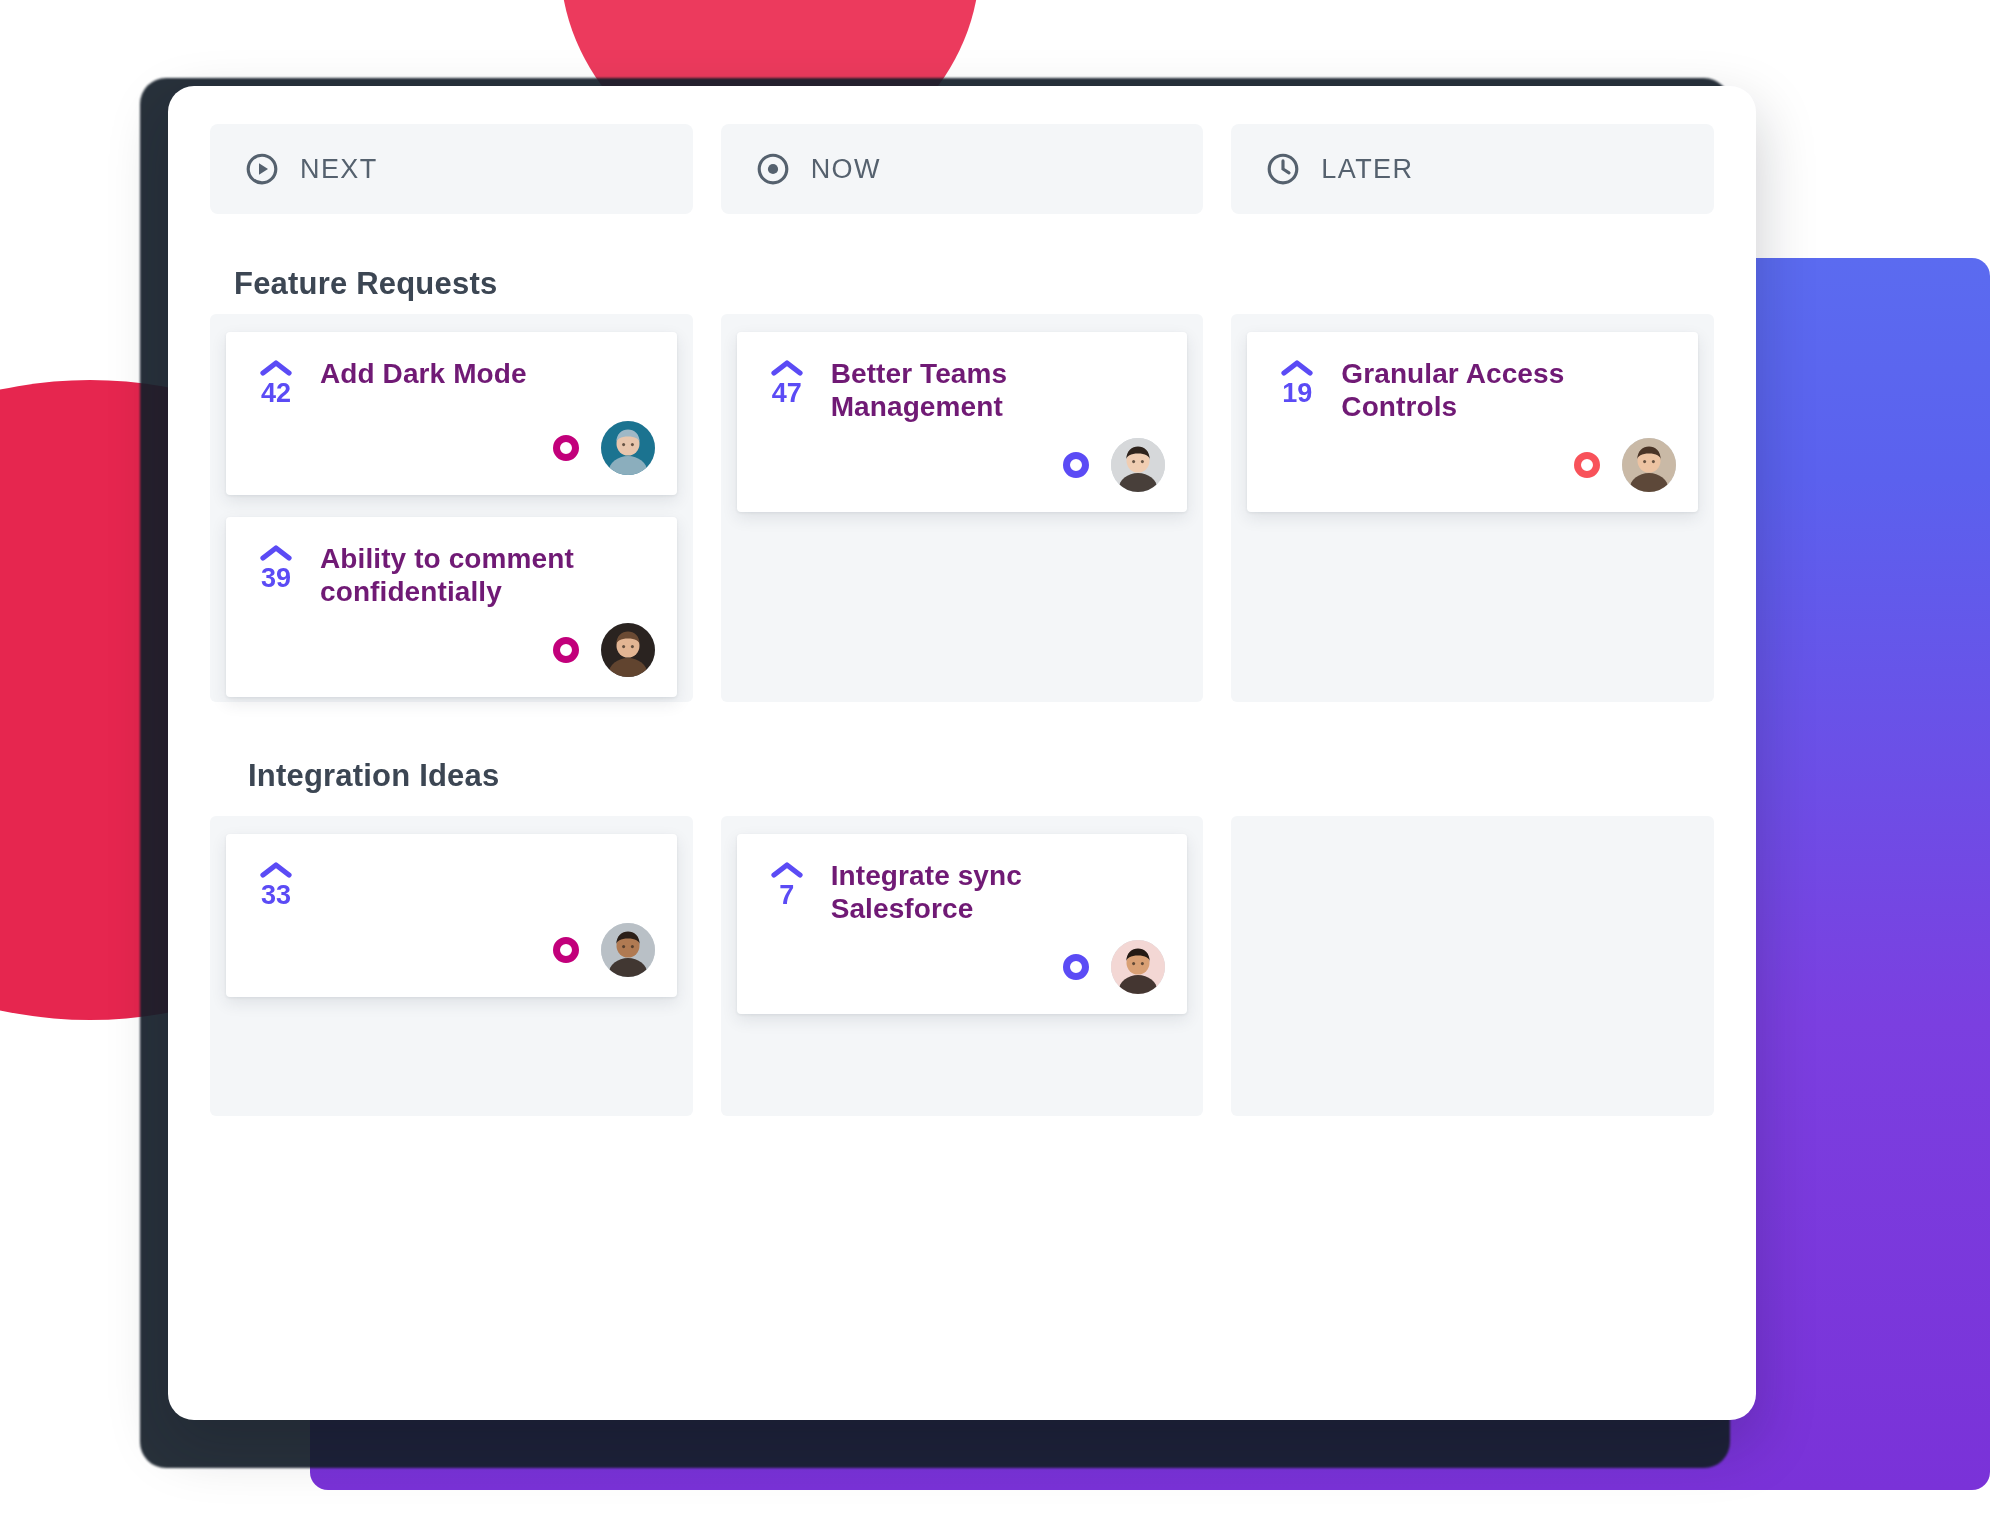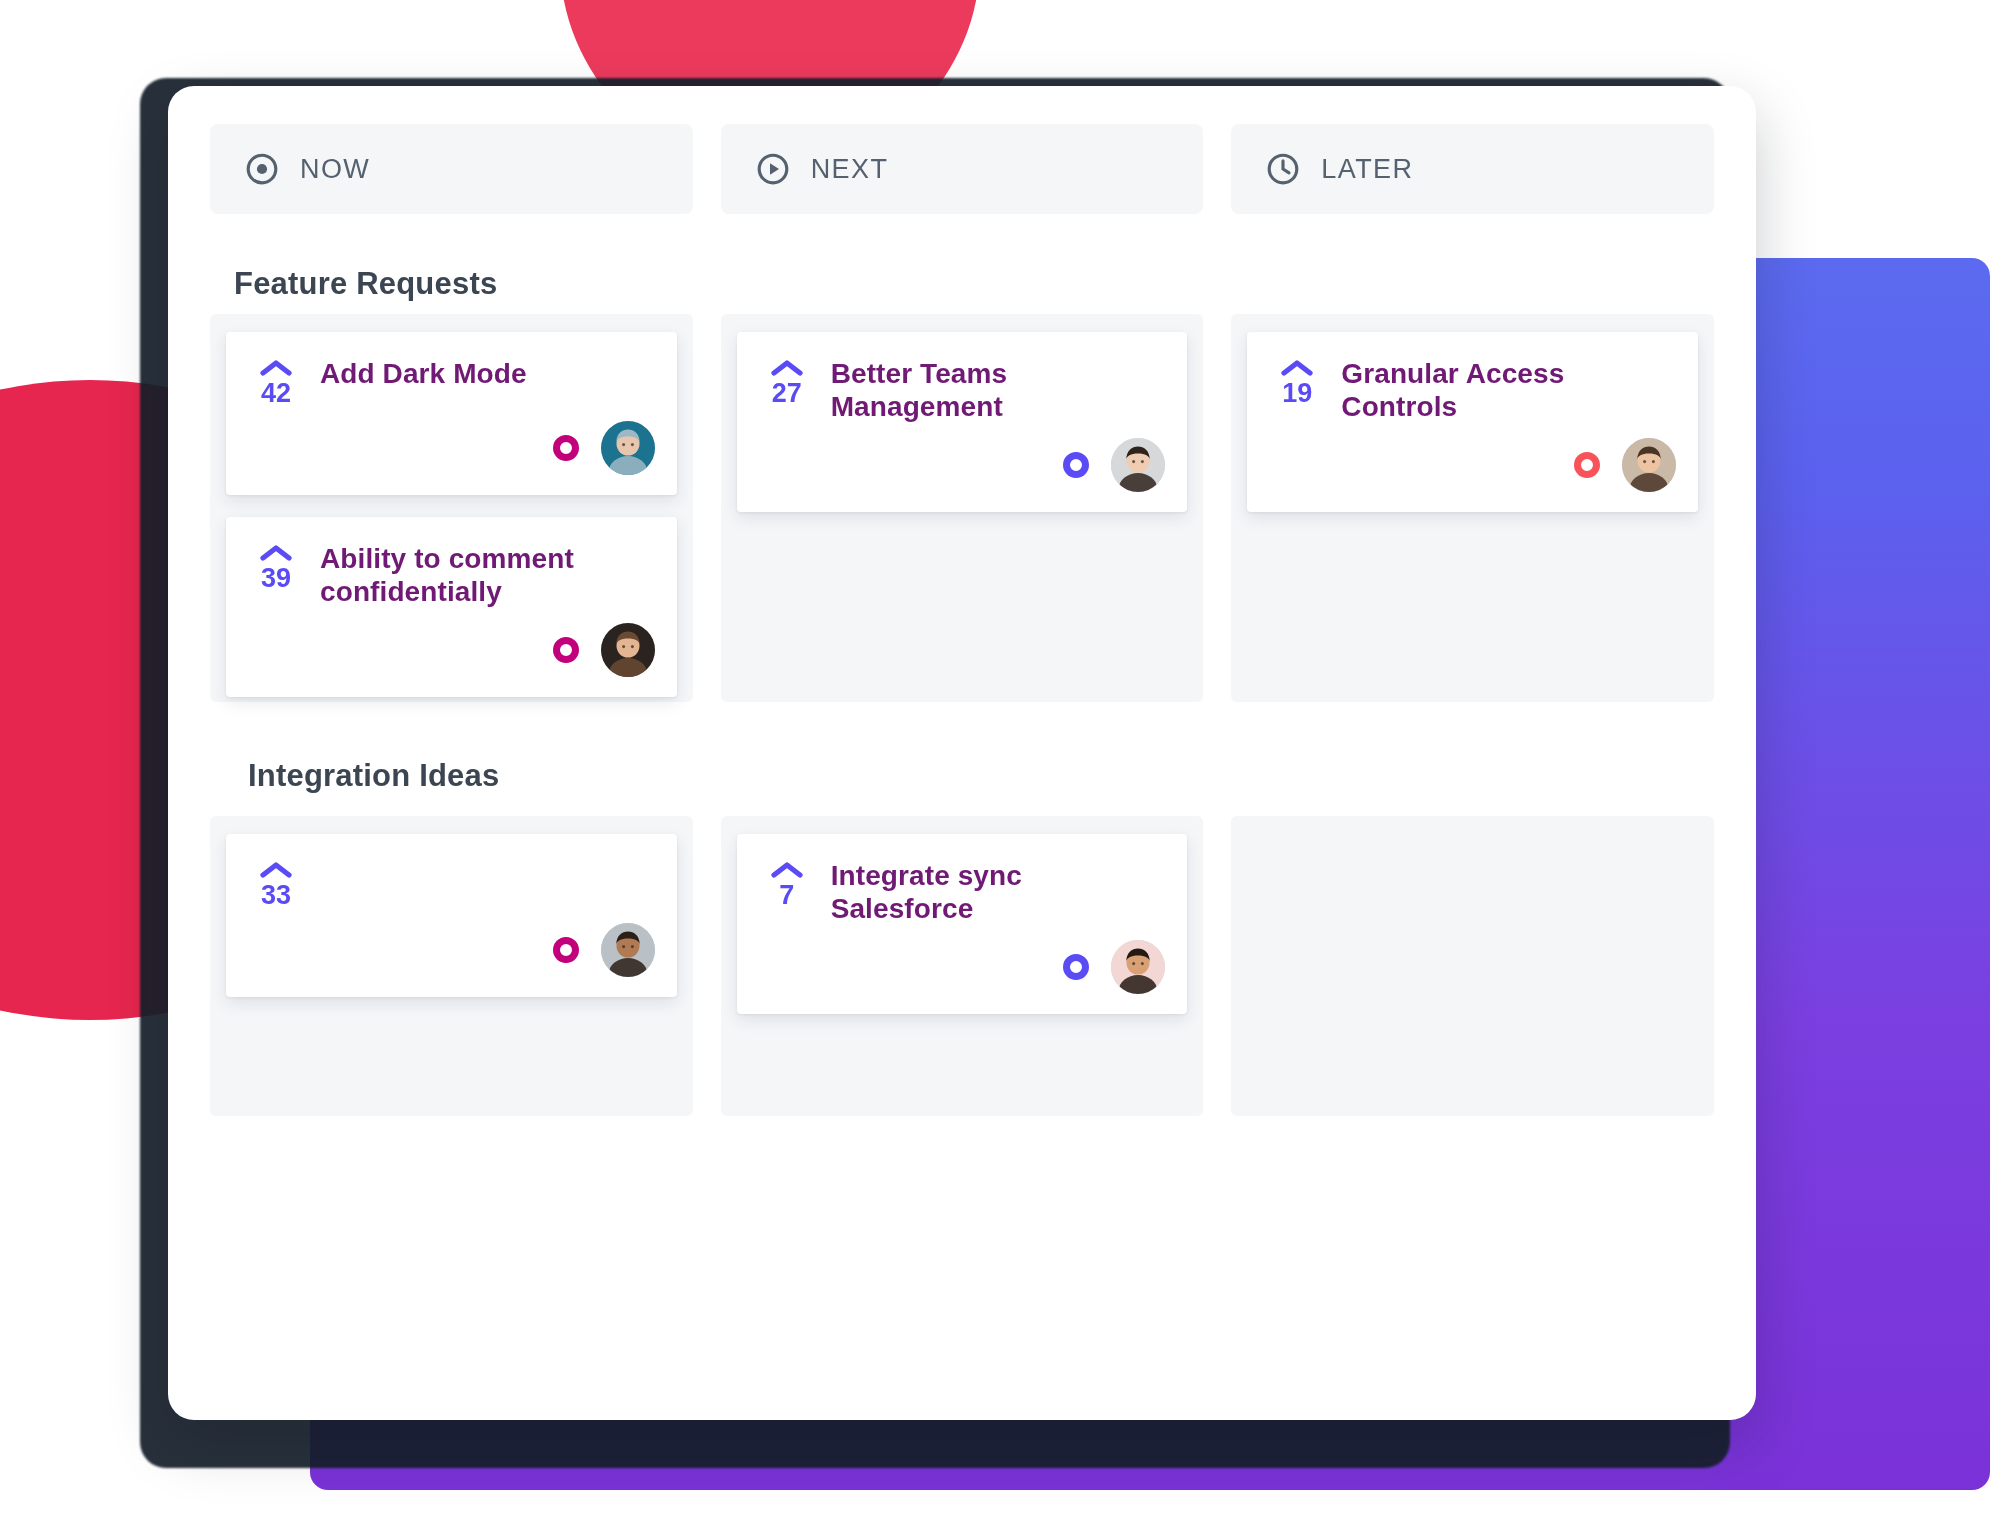--- a/index.html
+++ b/index.html
@@ -204,30 +204,30 @@
   <div class="blob-purple"></div>
   <div class="shadow-panel"></div>
 
   <div class="window">
     <div class="window-inner">
 
       <div class="col-headers" id="col-headers">
           <div class="col-header">
             <svg class="hdr-icon" viewBox="0 0 24 24">
               <circle cx="12" cy="12" r="9.2" stroke="#55616E" stroke-width="2.1" fill="none"></circle>
-              <circle cx="12" cy="12" r="3.4" fill="#55616E"></circle>
+              <path d="M10 8.2 L16 12 L10 15.8 Z" fill="#55616E"></path>
             </svg>
-            <span class="label">NOW</span>
+            <span class="label">NEXT</span>
           </div>
           <div class="col-header">
             <svg class="hdr-icon" viewBox="0 0 24 24">
               <circle cx="12" cy="12" r="9.2" stroke="#55616E" stroke-width="2.1" fill="none"></circle>
-              <path d="M10 8.2 L16 12 L10 15.8 Z" fill="#55616E"></path>
+              <circle cx="12" cy="12" r="3.4" fill="#55616E"></circle>
             </svg>
-            <span class="label">NEXT</span>
+            <span class="label">NOW</span>
           </div>
           <div class="col-header">
             <svg class="hdr-icon" viewBox="0 0 24 24">
               <circle cx="12" cy="12" r="9.2" stroke="#55616E" stroke-width="2.1" fill="none"></circle>
               <path d="M12 6.6 V12 L16 14.6" stroke="#55616E" stroke-width="2.1" fill="none" stroke-linecap="round"></path>
             </svg>
             <span class="label">LATER</span>
           </div>
         </div>
 
@@ -284,21 +284,21 @@
                 </div>
               </div>
             </div>
             <div class="lane-col lane-a">
               <div class="card">
                 <div class="card-top">
                   <div class="vote">
                     <svg class="chev" viewBox="0 0 34 20">
                       <path d="M4 15 L17 5 L30 15" fill="none" stroke="#5B4BF5" stroke-width="5.2" stroke-linecap="round" stroke-linejoin="round"></path>
                     </svg>
-                    <span class="vote-count">27</span>
+                    <span class="vote-count">47</span>
                   </div>
                   <div class="card-title">Better Teams Management</div>
                 </div>
                 <div class="card-foot">
                   <span class="status-ring" style="border-color:#5B4BF5"></span>
                   <span class="avatar">
                     <svg viewBox="0 0 54 54">
                       <rect width="54" height="54" fill="#d6d8da"></rect>
                       <ellipse cx="27" cy="50" rx="19" ry="15" fill="#2f241d" opacity=".85"></ellipse>
                       <circle cx="27" cy="23" r="11.5" fill="#f0cdb2"></circle>

